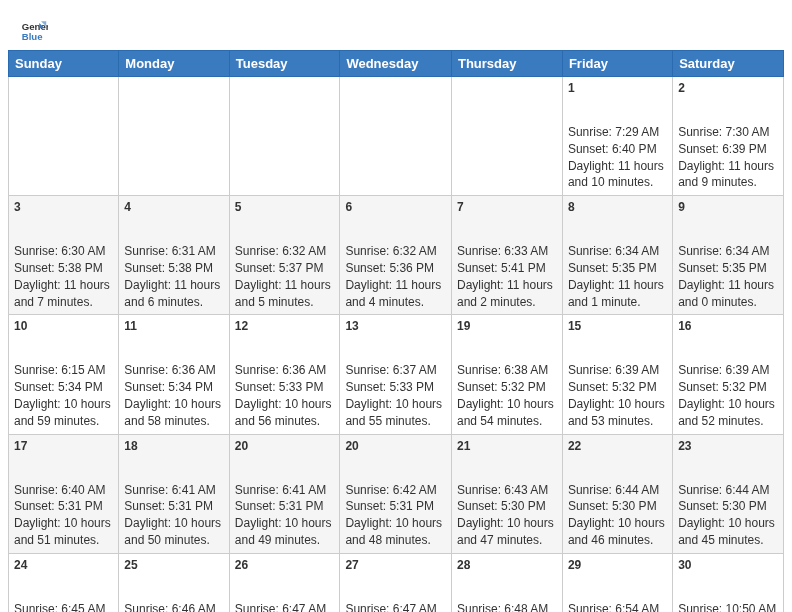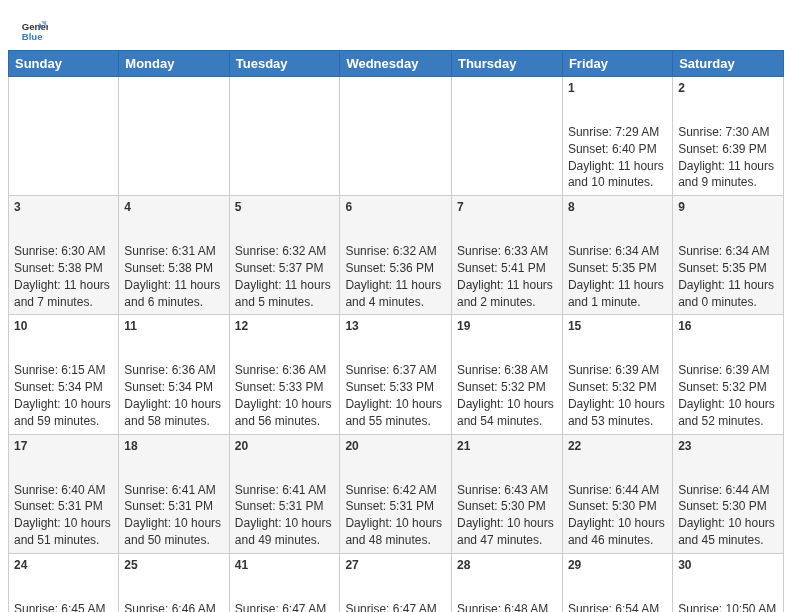--- a/index.html
+++ b/index.html
@@ -274,21 +274,21 @@
 Sunset: 5:30 PM
 Daylight: 10 hours and 44 minutes.</div>
           </td>
           <td>
             <span class="day-num">25</span>
             <div class="day-info">Sunrise: 6:46 AM
 Sunset: 5:30 PM
 Daylight: 10 hours and 43 minutes.</div>
           </td>
           <td>
-            <span class="day-num">41</span>
+            <span class="day-num">26</span>
             <div class="day-info">Sunrise: 6:47 AM
 Sunset: 5:30 PM
 Daylight: 10 hours and 42 minutes.</div>
           </td>
           <td>
             <span class="day-num">27</span>
             <div class="day-info">Sunrise: 6:47 AM
 Sunset: 5:29 PM
 Daylight: 10 hours and 42 minutes.</div>
           </td>

